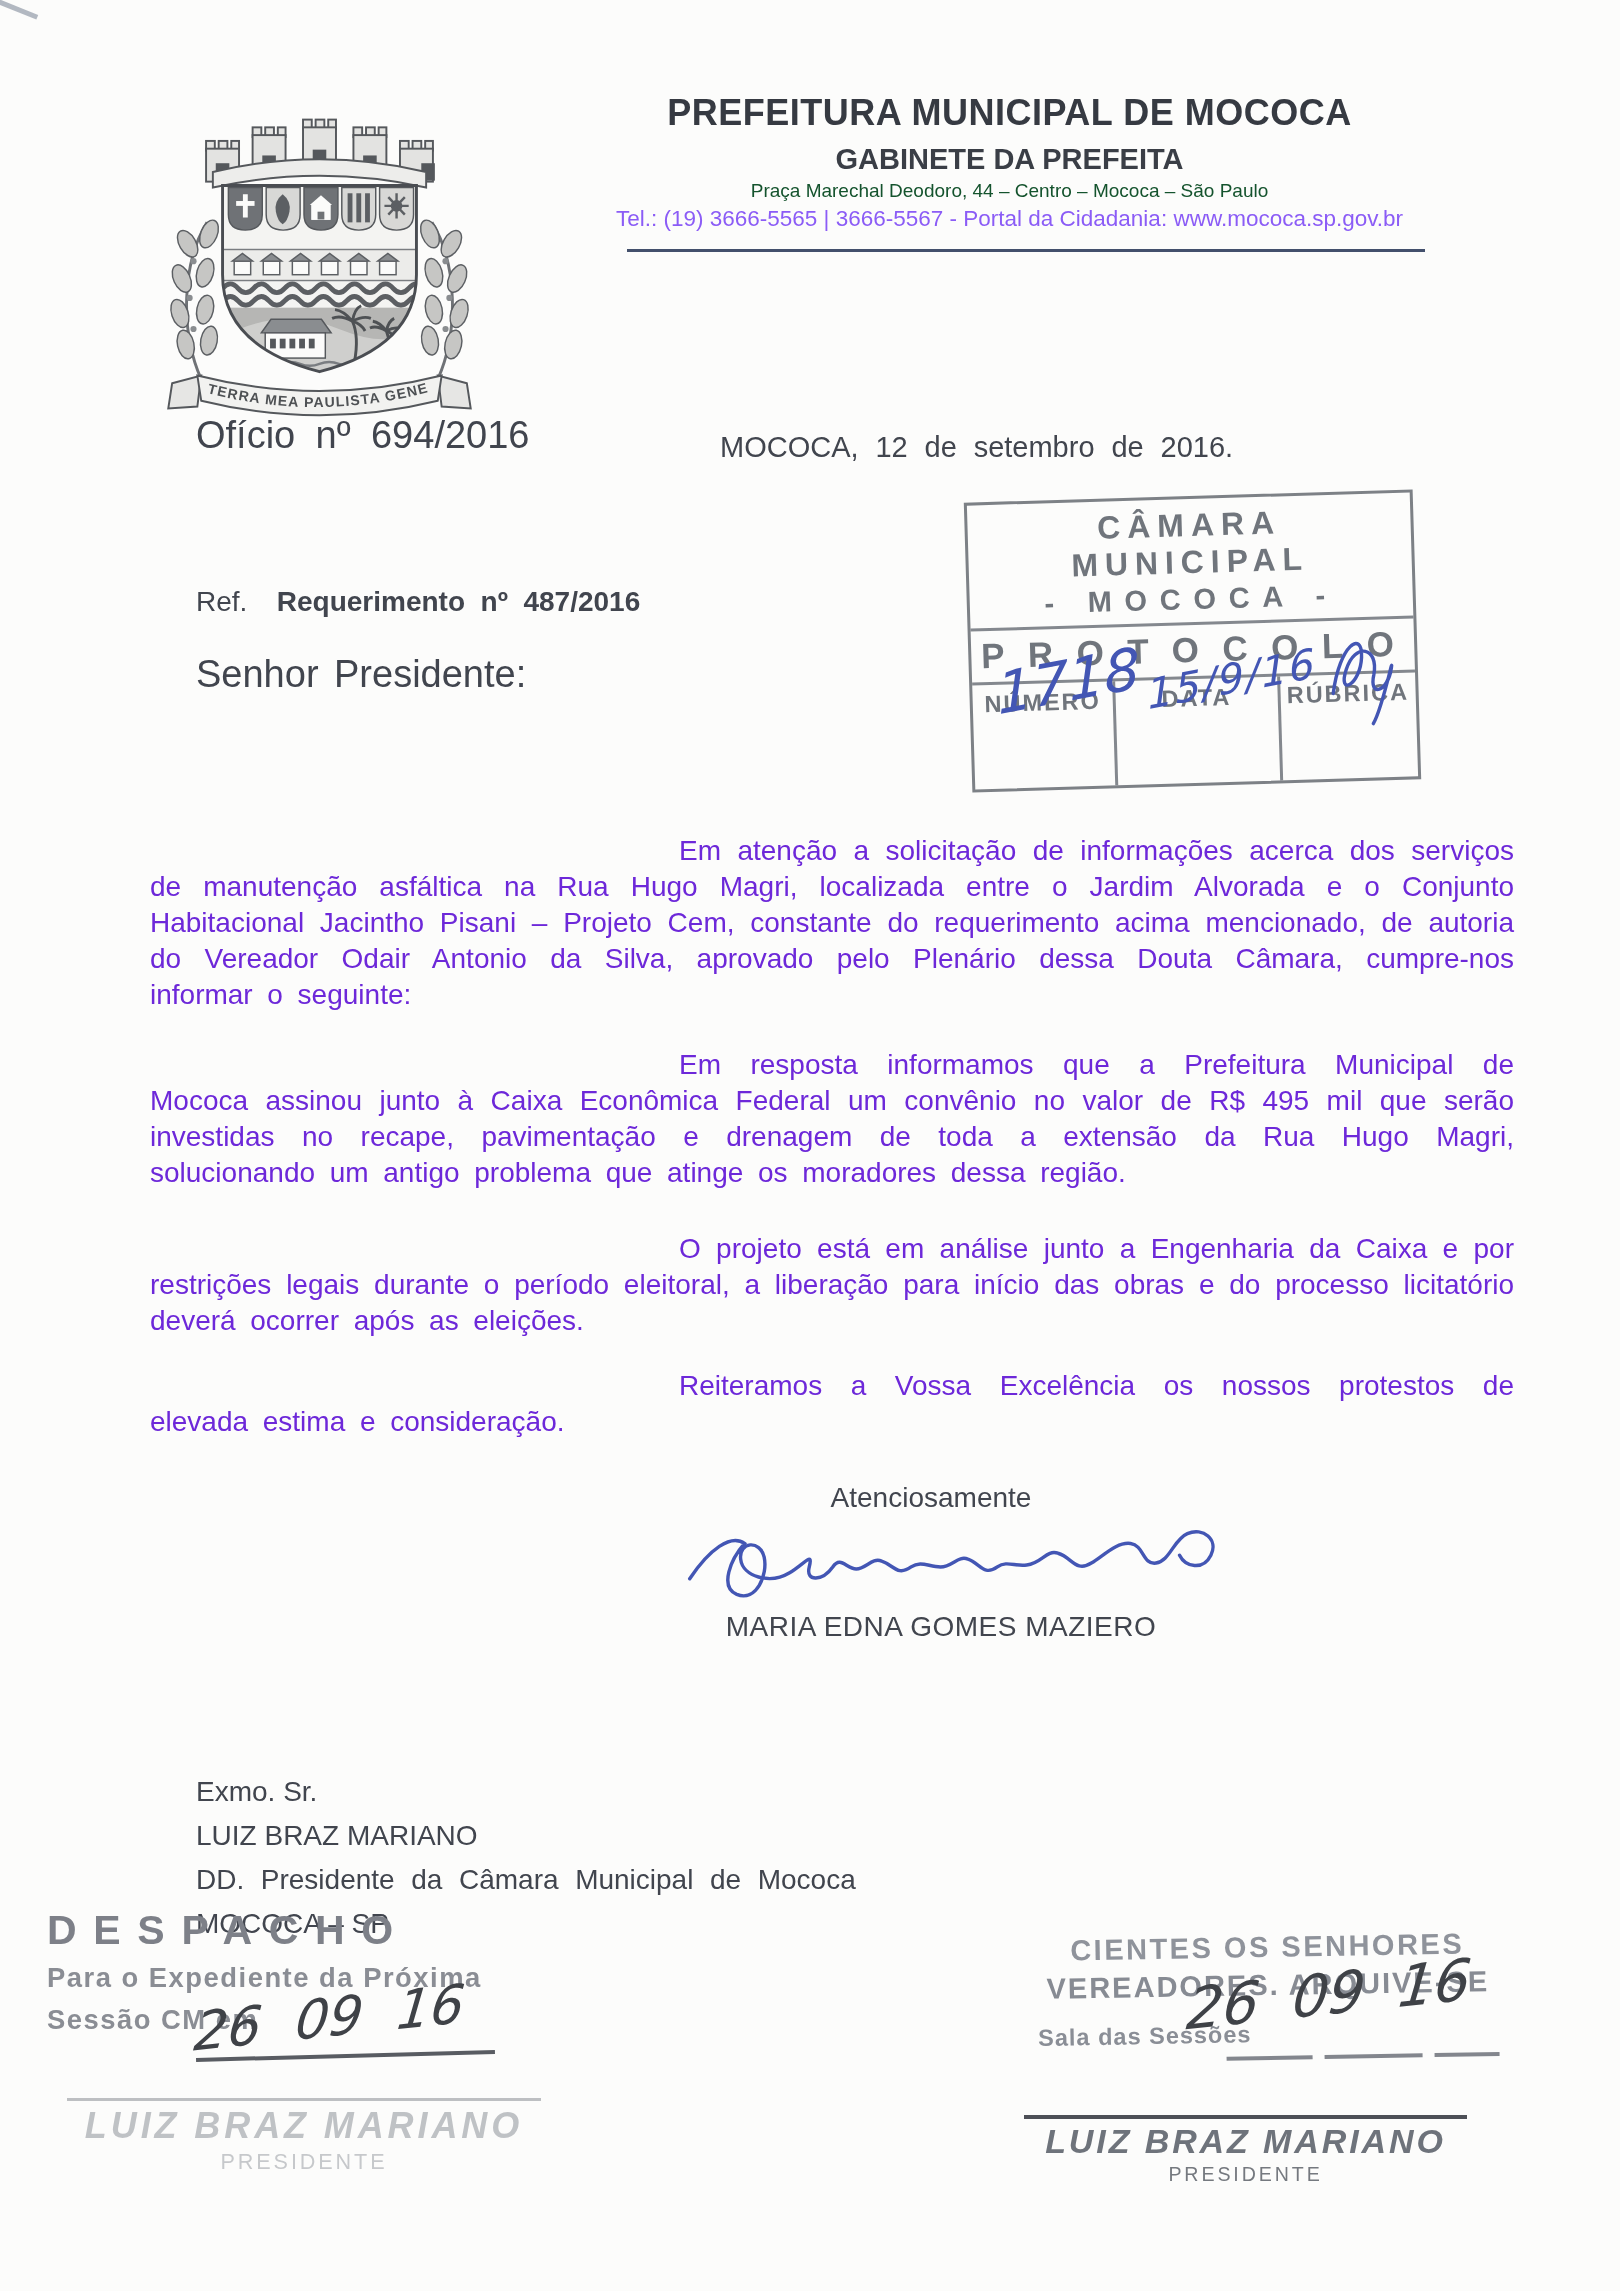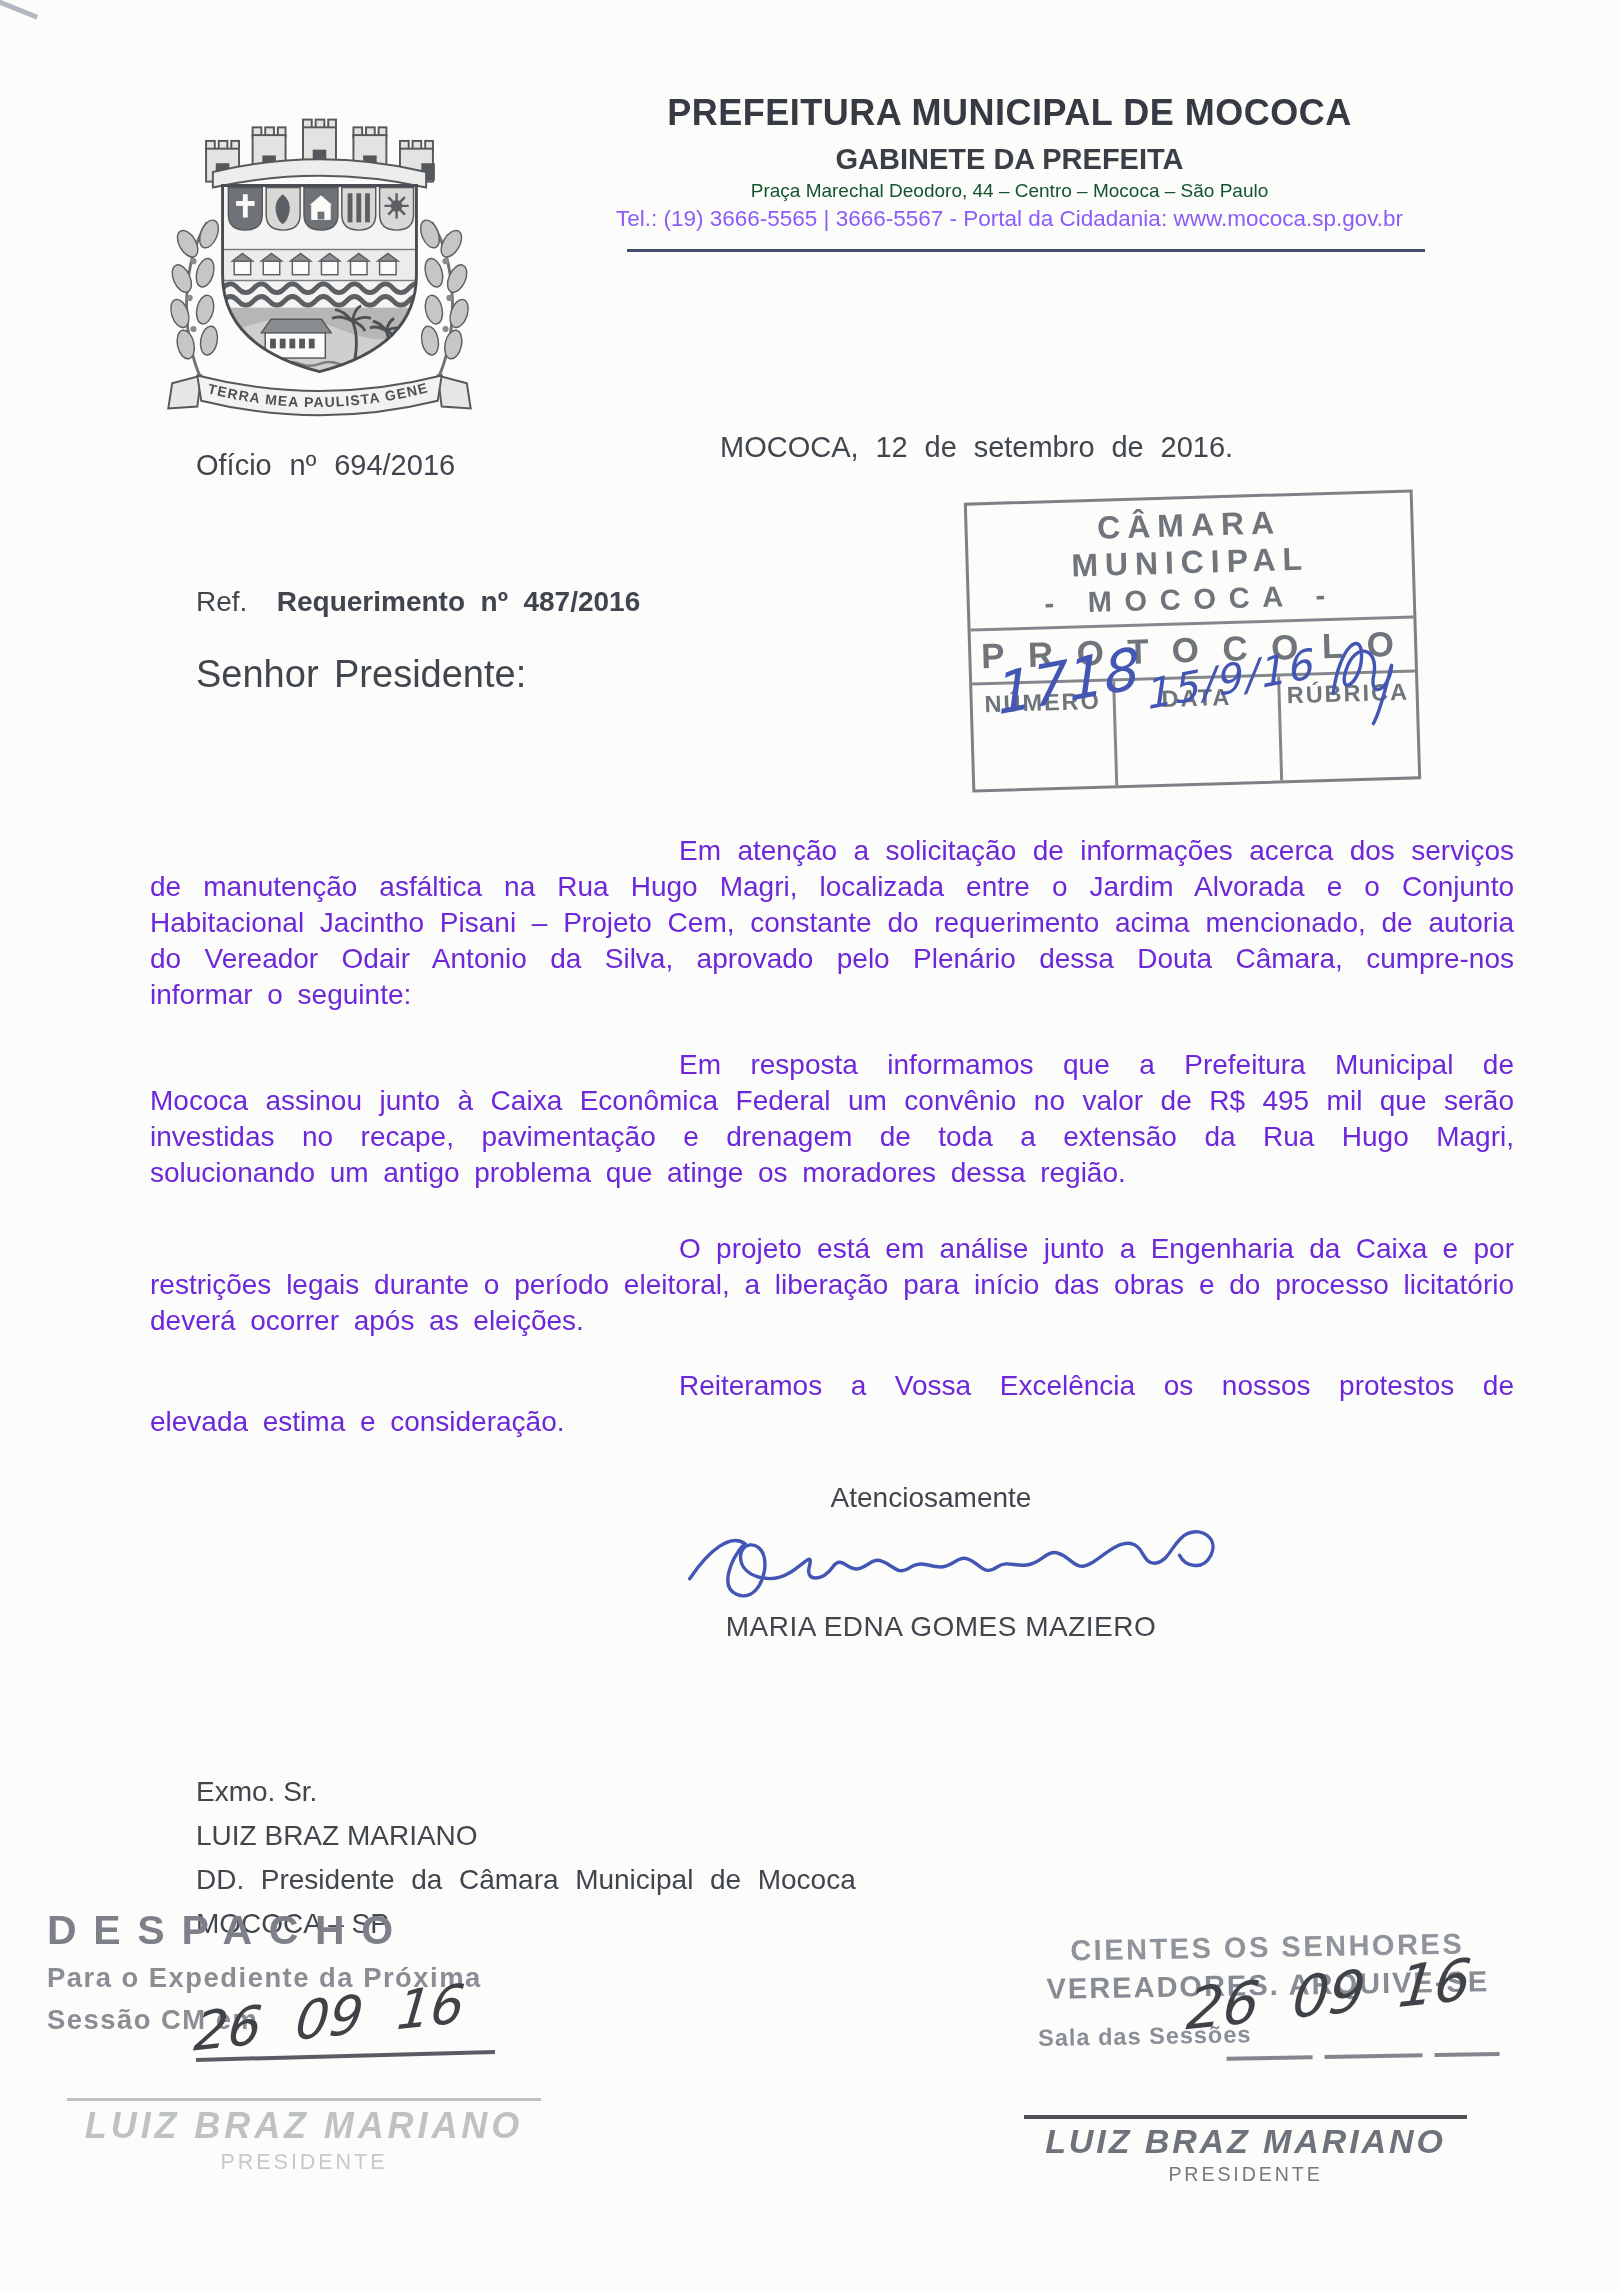--- a/index.html
+++ b/index.html
@@ -14,21 +14,21 @@
   .artifact{background:#9aa2ad; opacity:.75; transform:rotate(22deg);}
 
   
   .lh-block{left:549px; top:92px; width:921px; text-align:center;}
   .lh-org{font-size:36px; font-weight:bold; color:#363a42; letter-spacing:0.5px;}
   .lh-office{font-size:29px; font-weight:bold; color:#3a3e46; margin-top:8.8px;}
   .lh-addr{font-size:19px; color:#14532d; margin-top:4px;}
   .lh-contact{font-size:22.5px; color:#8b5cf6; margin-top:3.9px;}
   .lh-rule{left:627px; top:249px; width:798px; height:2.9px; background:#43506c;}
 
-  .oficio{left:196px; top:449px; font-size:29px; word-spacing:9.8px;}
+  .oficio{left:196px; top:414px; font-size:38px; word-spacing:9.8px;}
   .citydate{left:720px; top:431px; font-size:29px; word-spacing:8.8px;}
 
   
   .pstamp{
     left:968px; top:496px; width:443px; transform:rotate(-1.7deg);
     border:3.9px solid rgba(92,97,105,.8); color:rgba(100,105,113,.92);
   }
   .ps-head{border-bottom:3.9px solid rgba(92,97,105,.75); text-align:center; padding:7.8px 3.9px 5.9px;}
   .ps-l1{font-size:32px; font-weight:bold; letter-spacing:6.9px;}
   .ps-l2{font-size:29px; font-weight:bold; letter-spacing:12.7px; margin-top:2px;}

